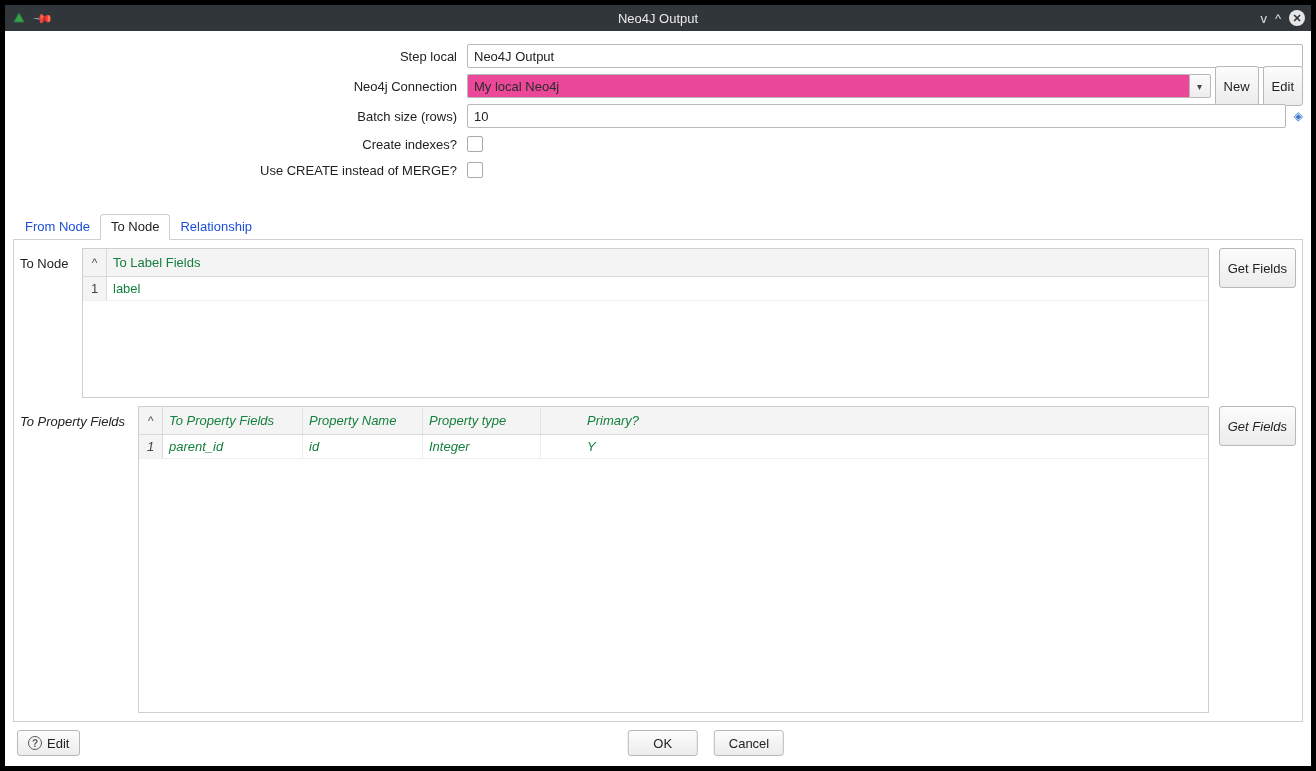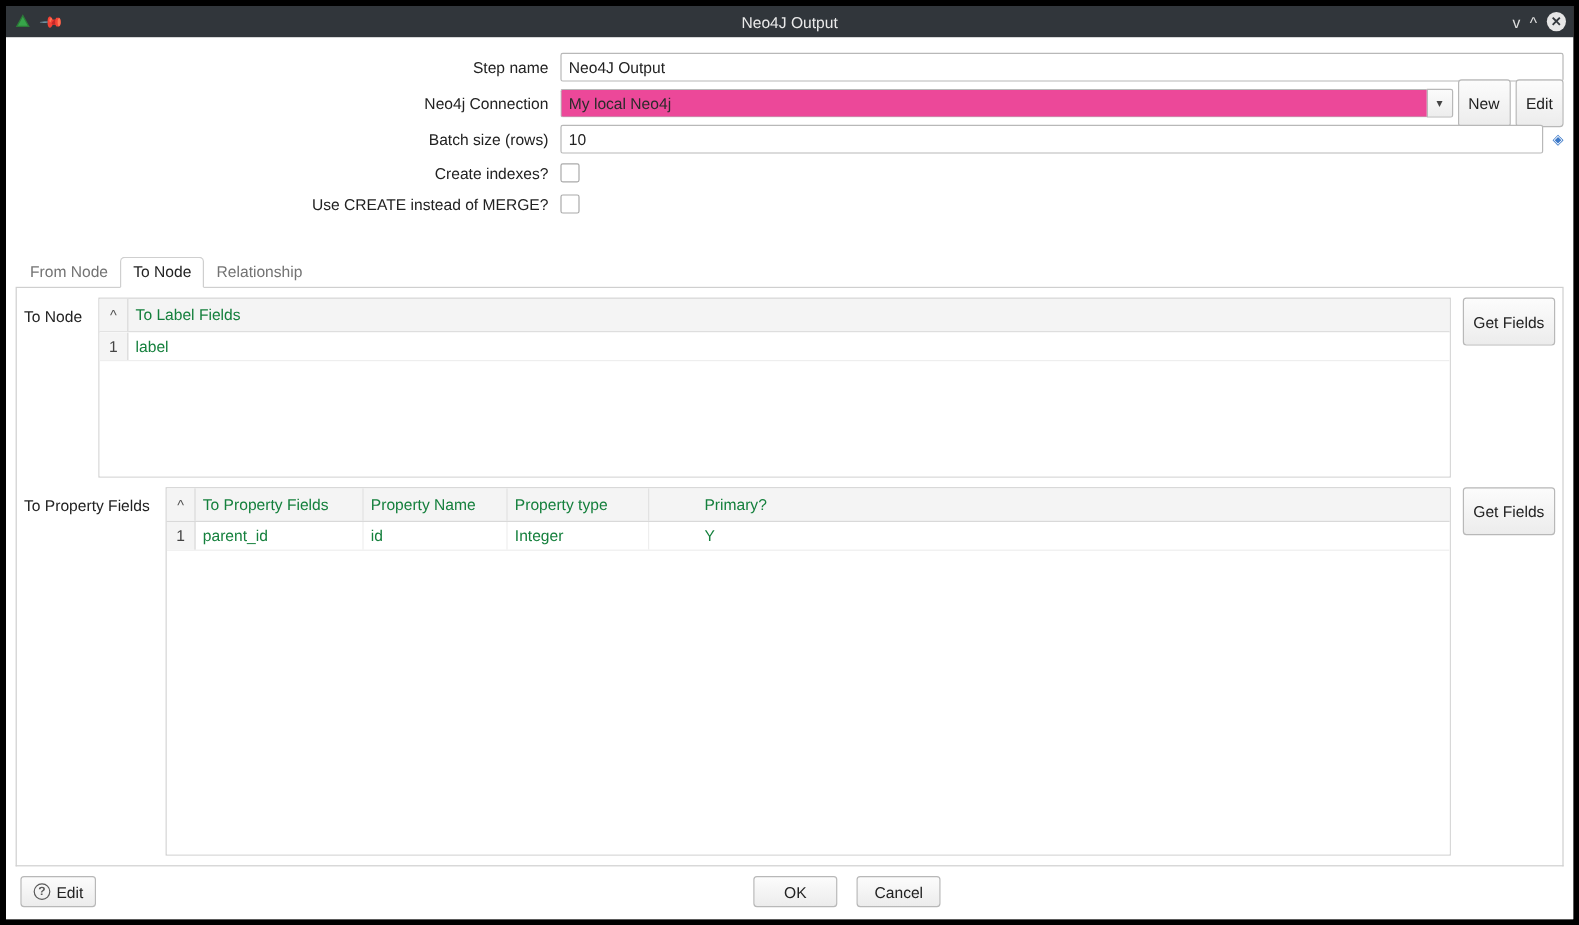--- a/index.html
+++ b/index.html
@@ -141,21 +141,21 @@
     padding-left: 2px;
     margin-top: 4px;
     position: relative;
   }
   .tab {
     padding: 4px 10px 5px 10px;
     font-size: 13px;
     color: #222;
     position: relative;
   }
-  .tab.inactive { color: #737373; margin-top: 26px; }
+  .tab.inactive { color: #1d4ed8; margin-top: 26px; }
   .tab.active {
     border: 1px solid #cfcfcf;
     border-bottom: 1px solid #fff;
     border-radius: 4px 4px 0 0;
     background: #fff;
     margin-bottom: -1px;
     z-index: 2;
   }
   .tab-panel {
     border: 1px solid #cfcfcf;
@@ -171,21 +171,21 @@
   .section { display: flex; gap: 6px; }
   .section-label {
     width: auto;
     min-width: 56px;
     font-size: 13px;
     color: #222;
     padding-top: 8px;
   }
   .section.prop .section-label { min-width: 112px; }
   .section.tonode { flex: 0 0 150px; }
-  .section.prop { flex: 1; min-height: 0; }
+  .section.prop { flex: 1; min-height: 0; font-style: italic; }
 
   .table-wrap {
     flex: 1;
     display: flex;
     flex-direction: column;
     min-width: 0;
     border: 1px solid #cfcfcf;
   }
   .thead {
     display: flex;
@@ -285,21 +285,21 @@
       <span class="tb-chev">v</span>
       <span class="tb-chev">^</span>
       <span class="tb-close">✕</span>
     </div>
   </div>
 
   <div class="content">
 
     <div class="form-area">
       <div class="form-row">
-        <div class="form-label">Step name</div>
+        <div class="form-label">Step local</div>
         <div class="text-input">
           <span>Neo4J Output</span>
         </div>
       </div>
 
       <div class="form-row">
         <div class="form-label">Neo4j Connection</div>
         <div class="select-wrap">
           <div class="select-body">
             <span>My local Neo4j</span>

